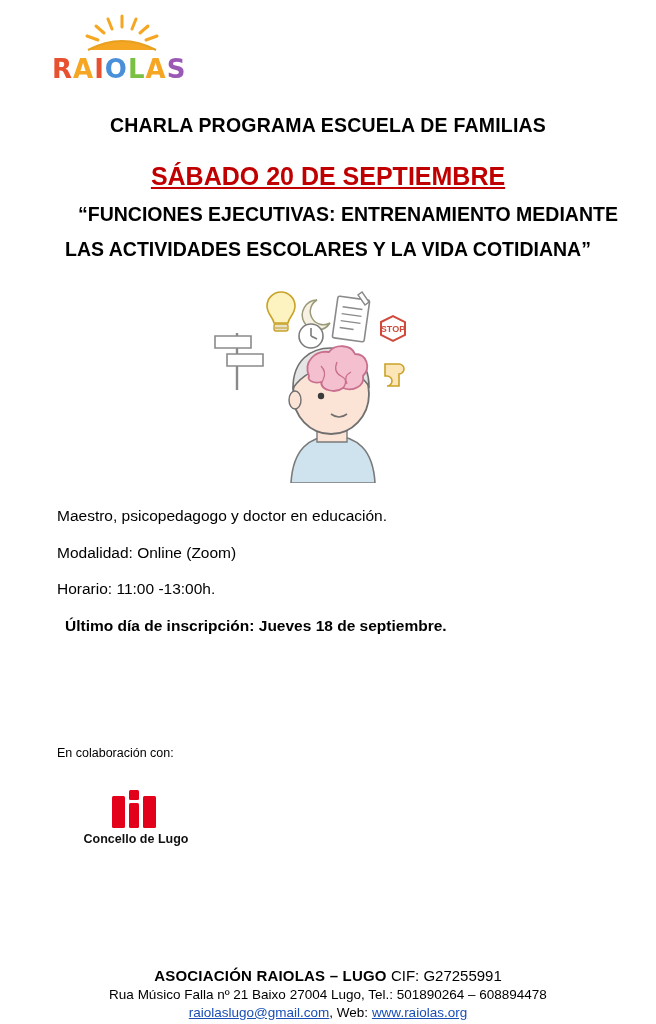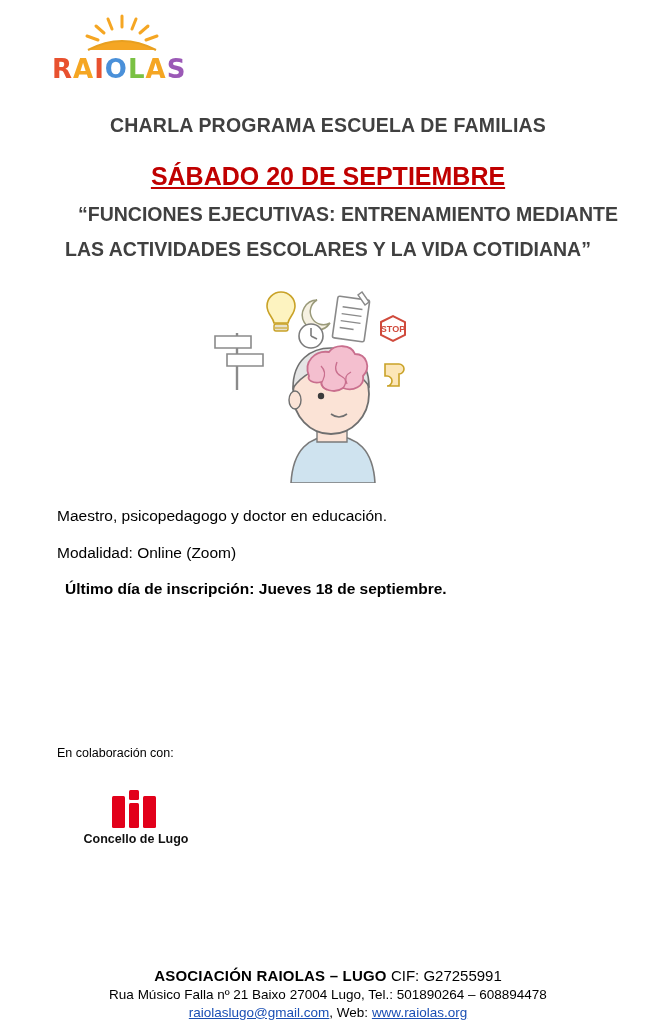--- a/index.html
+++ b/index.html
@@ -50,21 +50,21 @@
   .lw-o { color: #4a90d9; }
   .lw-l { color: #7ac143; }
   .lw-a2 { color: #f5a623; }
   .lw-s { color: #9b59b6; }
 
   
   .h-blue {
     position: absolute;
     width: 100%;
     text-align: center;
-    color: #404040;
+    color: #000000;
     font-weight: bold;
     font-family: "Liberation Sans", sans-serif;
   }
   .h-red {
     position: absolute;
     width: 100%;
     text-align: center;
     color: #c00000;
     font-weight: bold;
     text-decoration: underline;
@@ -248,20 +248,21 @@
         <path d="M132 84 q-4 10 4 14 q8 4 2 12"></path>
         <path d="M146 94 q-8 4 -4 12"></path>
       </g>
     </g>
   </g>
 </svg>
 
 <div class="details">
   <p>Maestro, psicopedagogo y doctor en educación.</p>
   <p>Modalidad: Online (Zoom)</p>
+  <p>Horario: 11:00 -13:00h.</p>
   <p class="last">Último día de inscripción: Jueves 18 de septiembre.</p>
 </div>
 
 <div class="collab-label">En colaboración con:</div>
 <div class="collab-logo">
   <svg class="collab-mark" viewBox="0 0 58 38">
     <rect x="6" y="6" width="13" height="32" rx="1.5" fill="#e2001a"></rect>
     <rect x="23" y="0" width="10" height="10" rx="1.5" fill="#e2001a"></rect>
     <rect x="23" y="13" width="10" height="25" rx="1.5" fill="#e2001a"></rect>
     <rect x="37" y="6" width="13" height="32" rx="1.5" fill="#e2001a"></rect>

